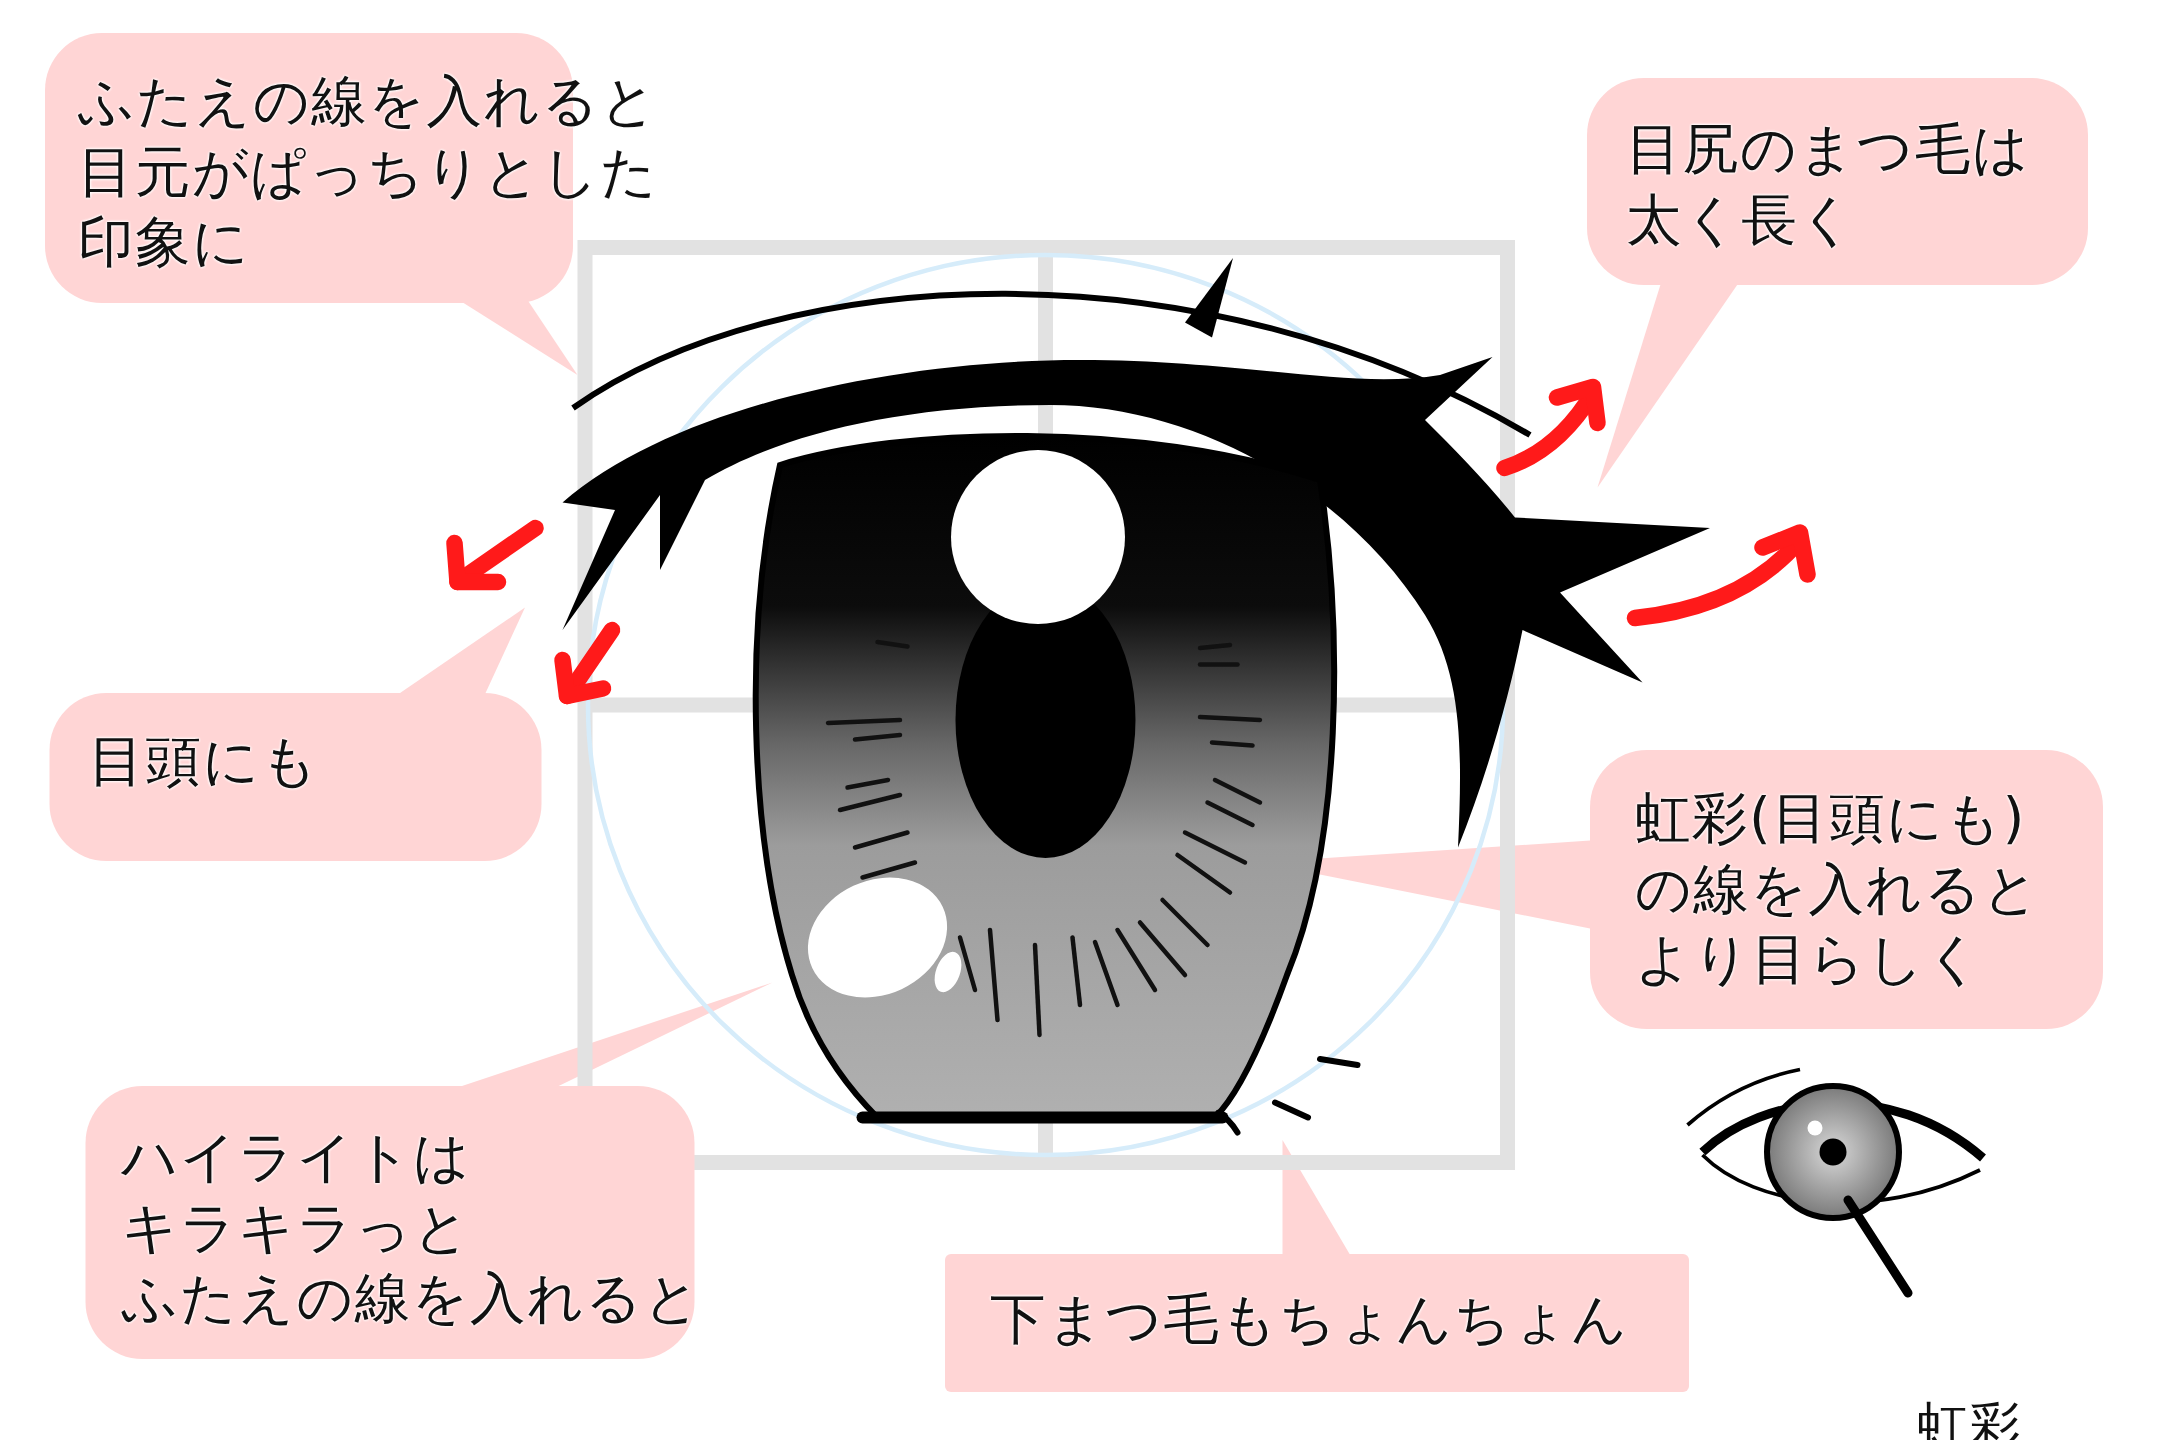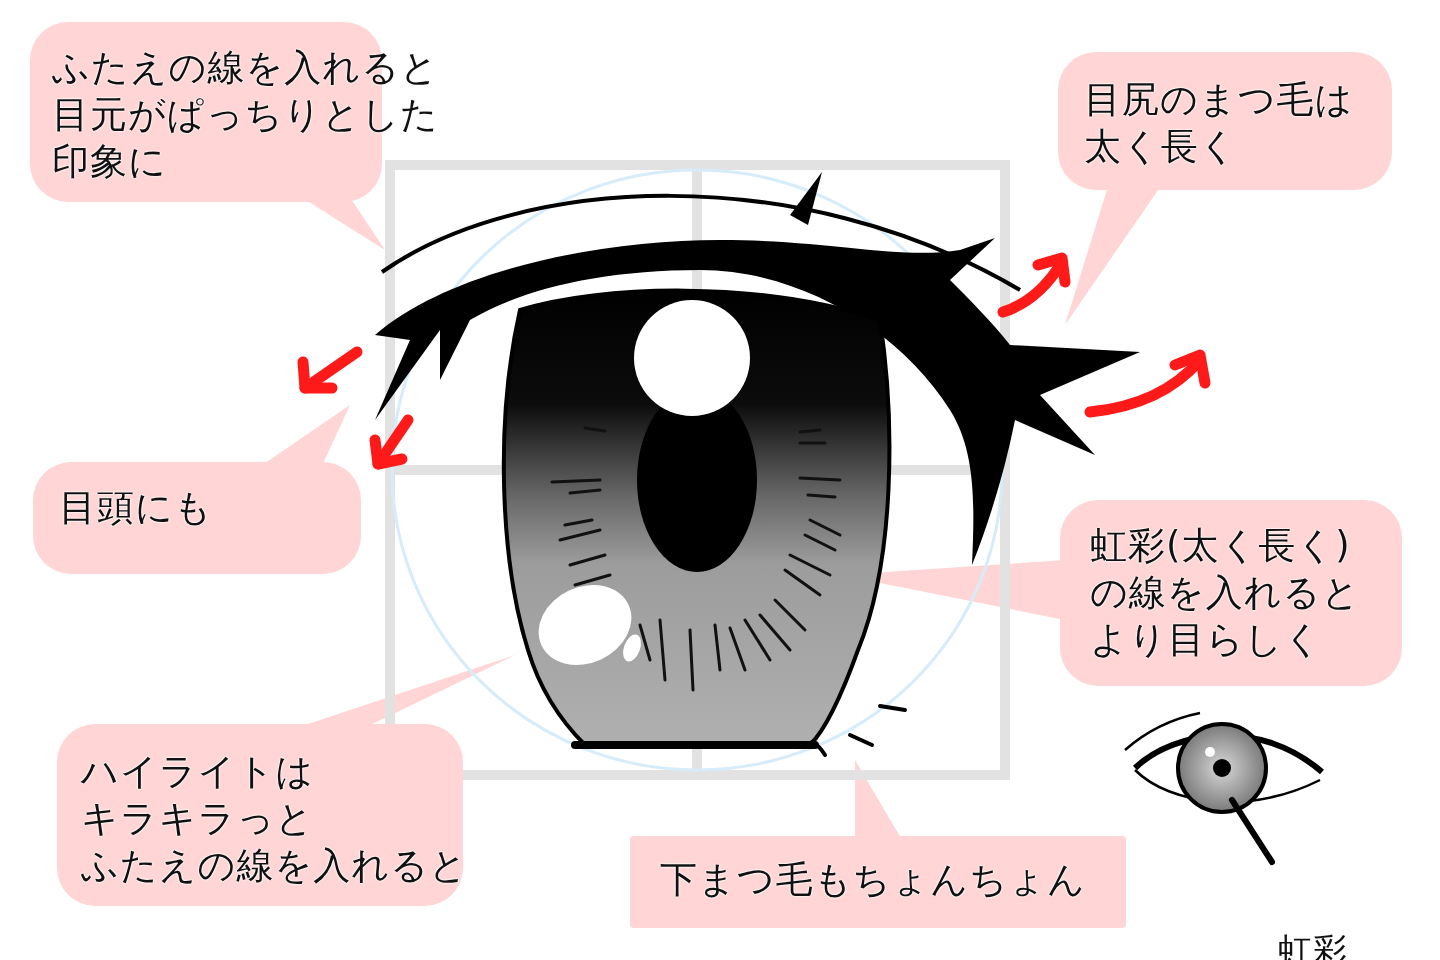--- a/index.html
+++ b/index.html
@@ -143,21 +143,21 @@
 <div class="bubble" style="left:1058px;top:52px;width:334px;height:138px;padding:24px 0 0 26px;">
   <span class="line">目尻のまつ毛は</span>
   <span class="line">太く長く</span>
 </div>
 
 <div class="bubble" style="left:33px;top:462px;width:328px;height:112px;padding:22px 0 0 26px;">
   <span class="line">目頭にも</span>
 </div>
 
 <div class="bubble" style="left:1060px;top:500px;width:342px;height:186px;padding:22px 0 0 30px;">
-  <span class="line">虹彩(太く長く)</span>
+  <span class="line">虹彩(目頭にも)</span>
   <span class="line">の線を入れると</span>
   <span class="line">より目らしく</span>
 </div>
 
 <div class="bubble" style="left:57px;top:724px;width:406px;height:182px;padding:24px 0 0 24px;">
   <span class="line">ハイライトは</span>
   <span class="line">キラキラっと</span>
   <span class="line">ふたえの線を入れると</span>
 </div>
 

